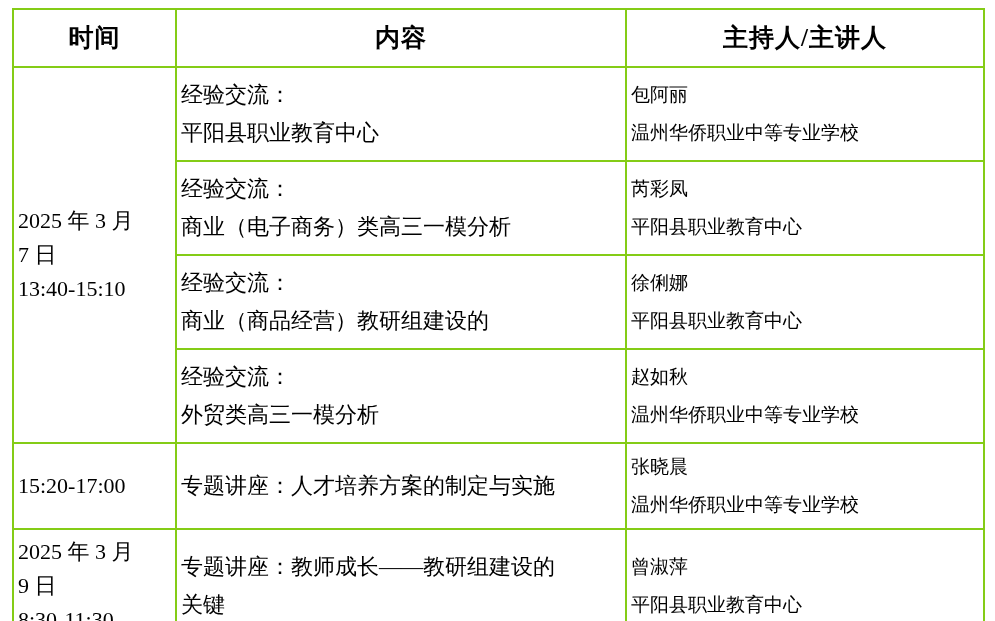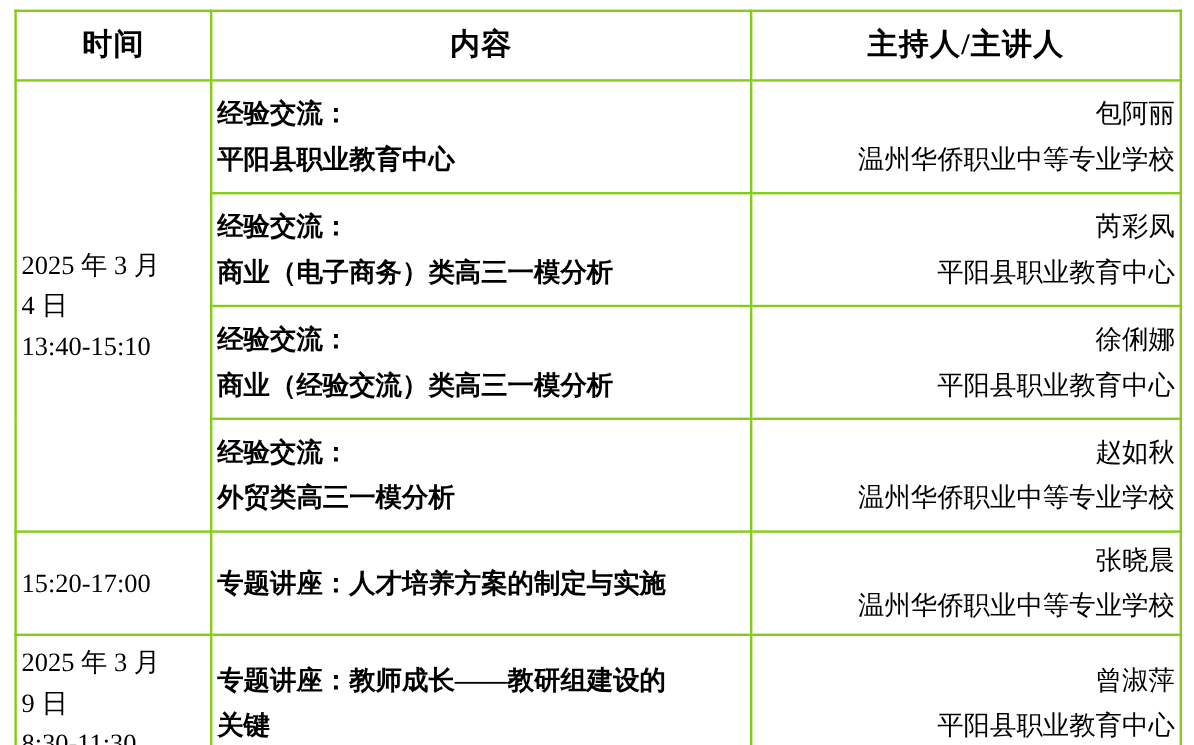--- a/index.html
+++ b/index.html
@@ -49,25 +49,24 @@
   td.time-cell {
     font-size: 22px;
     line-height: 34px;
     padding: 4px 6px;
   }
   td.content-cell {
     text-align: left;
     font-size: 22px;
     line-height: 38px;
     padding: 8px 12px;
-    font-weight: bold;
   }
   td.speaker-cell {
-    text-align: right;
-    font-size: 22px;
+    text-align: left;
+    font-size: 19px;
     line-height: 38px;
     padding: 8px 10px;
   }
   .line { display: block; white-space: nowrap; }
   .content-cell .line { white-space: nowrap; }
   .row-exp .content-cell { height: 84px; }
   .row-lec1 .content-cell { height: 66px; }
   .row-lec2 .content-cell { height: 104px; }
   .wrap-line { display: block; }
 </style>
@@ -86,21 +85,21 @@
         <th>时间</th>
         <th>内容</th>
         <th>主持人/主讲人</th>
       </tr>
     </thead>
     <tbody>
 
       <tr class="row-exp">
         <td class="time-cell" rowspan="4">
           <span class="line">2025 年 3 月</span>
-          <span class="line">4 日</span>
+          <span class="line">7 日</span>
           <span class="line">13:40-15:10</span>
         </td>
         <td class="content-cell">
           <span class="line">经验交流：</span>
           <span class="line">平阳县职业教育中心</span>
         </td>
         <td class="speaker-cell">
           <span class="line">包阿丽</span>
           <span class="line">温州华侨职业中等专业学校</span>
         </td>
@@ -111,21 +110,21 @@
           <span class="line">商业（电子商务）类高三一模分析</span>
         </td>
         <td class="speaker-cell">
           <span class="line">芮彩凤</span>
           <span class="line">平阳县职业教育中心</span>
         </td>
       </tr>
       <tr class="row-exp">
         <td class="content-cell">
           <span class="line">经验交流：</span>
-          <span class="line">商业（经验交流）类高三一模分析</span>
+          <span class="line">商业（商品经营）教研组建设的</span>
         </td>
         <td class="speaker-cell">
           <span class="line">徐俐娜</span>
           <span class="line">平阳县职业教育中心</span>
         </td>
       </tr>
       <tr class="row-exp">
         <td class="content-cell">
           <span class="line">经验交流：</span>
           <span class="line">外贸类高三一模分析</span>

